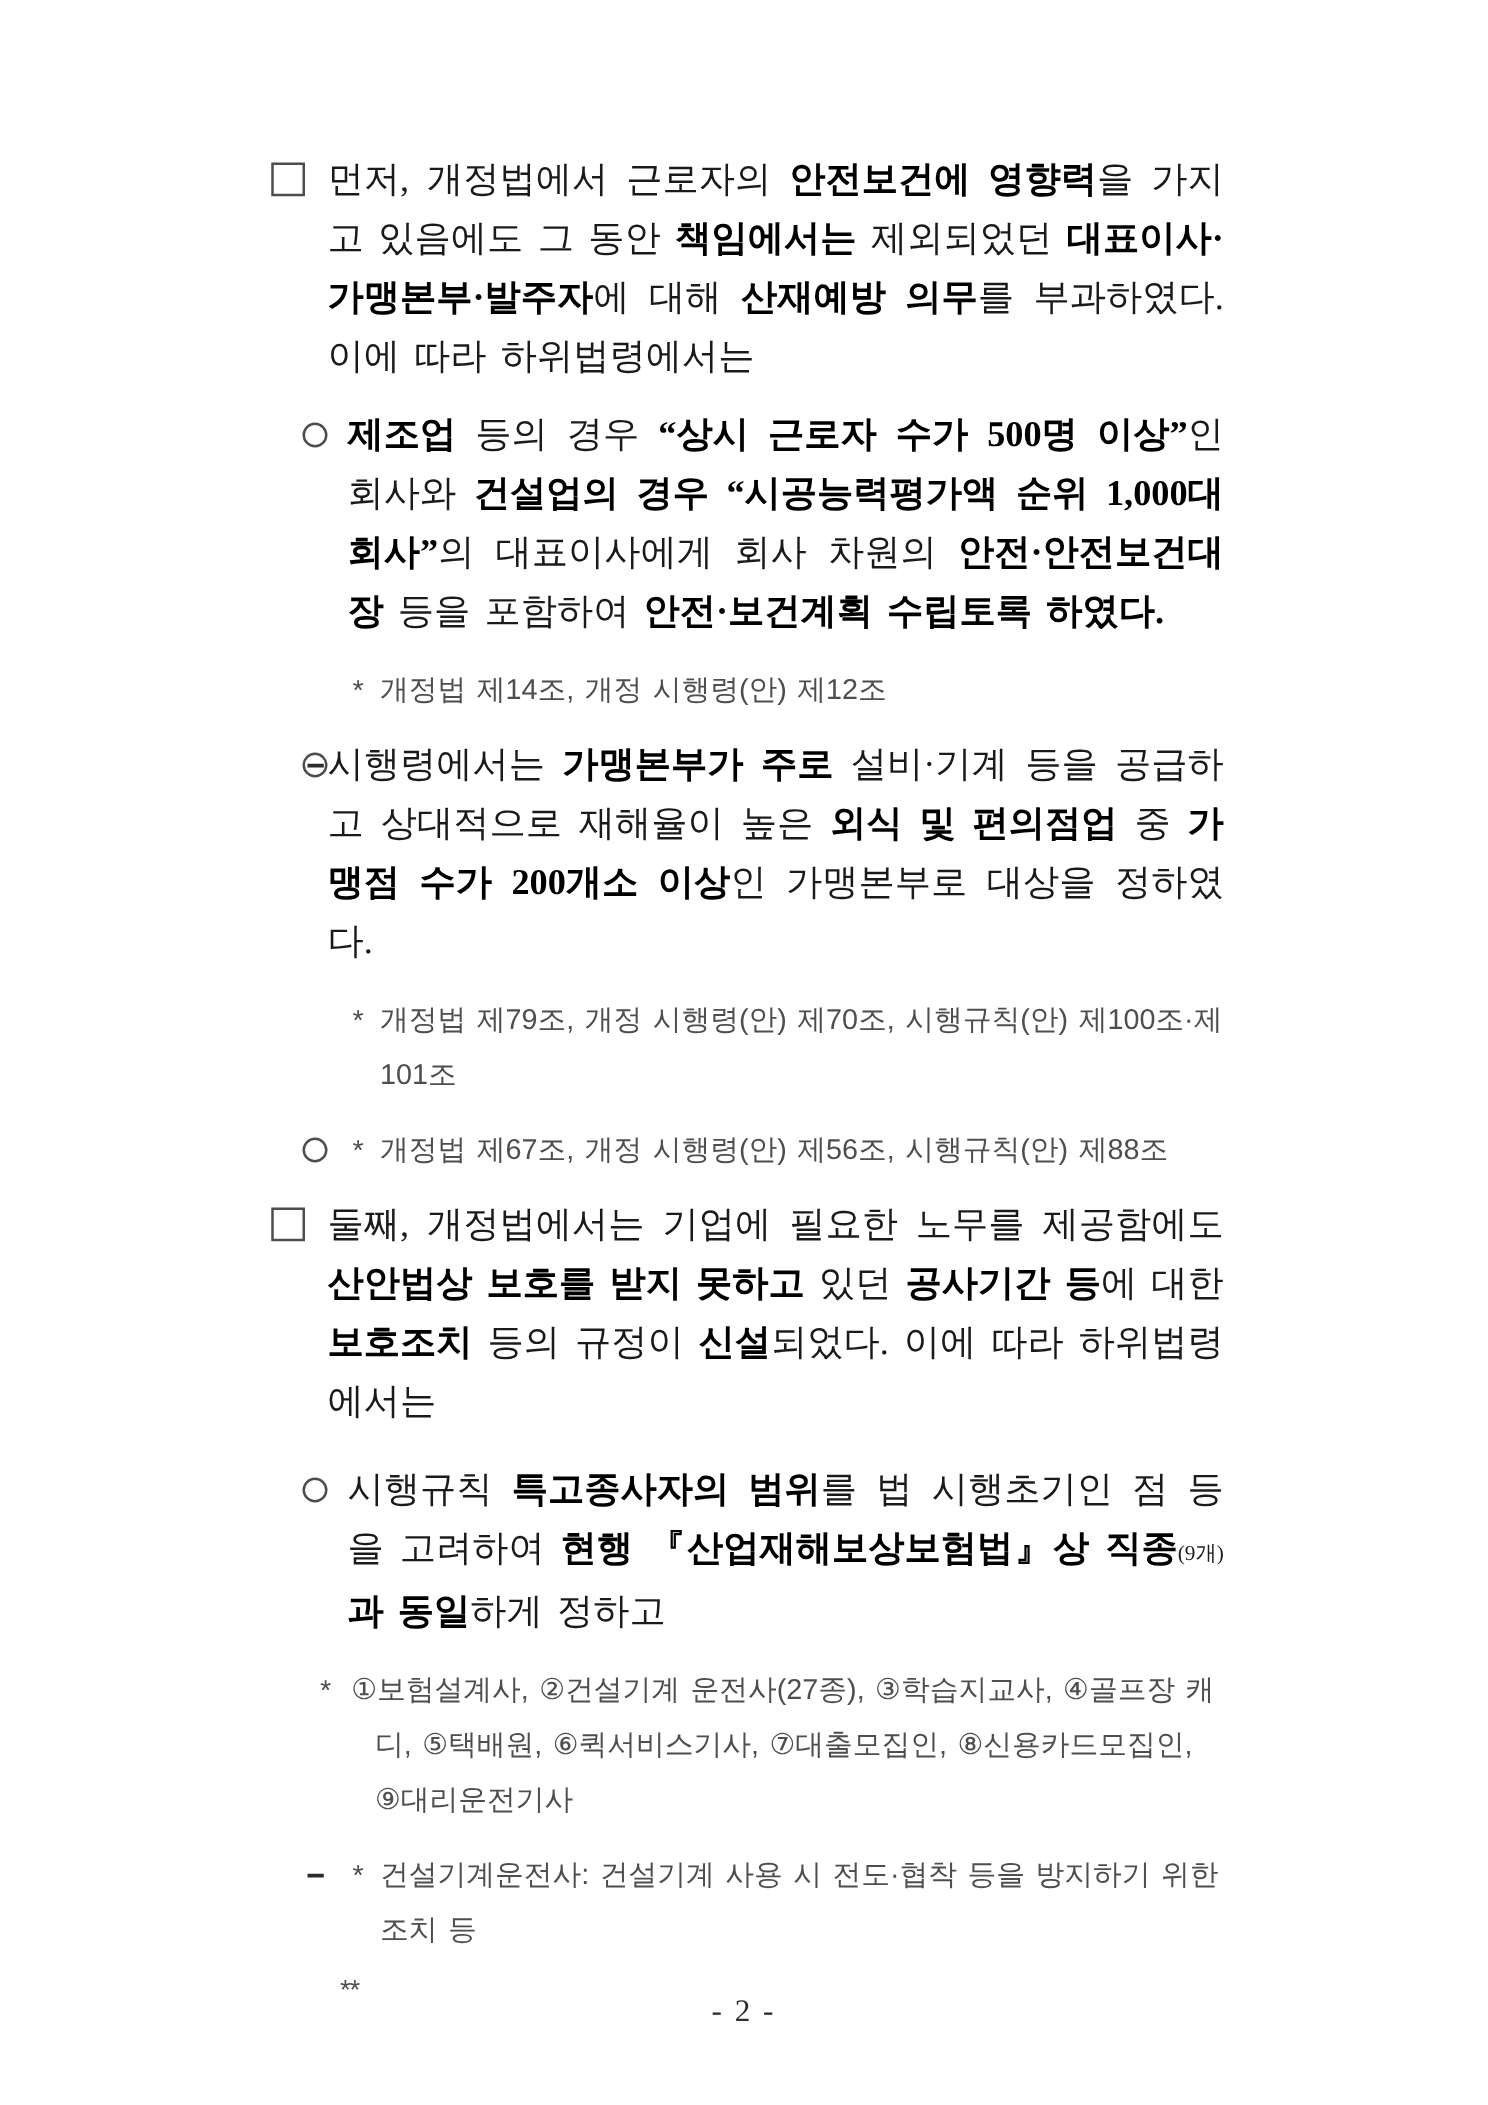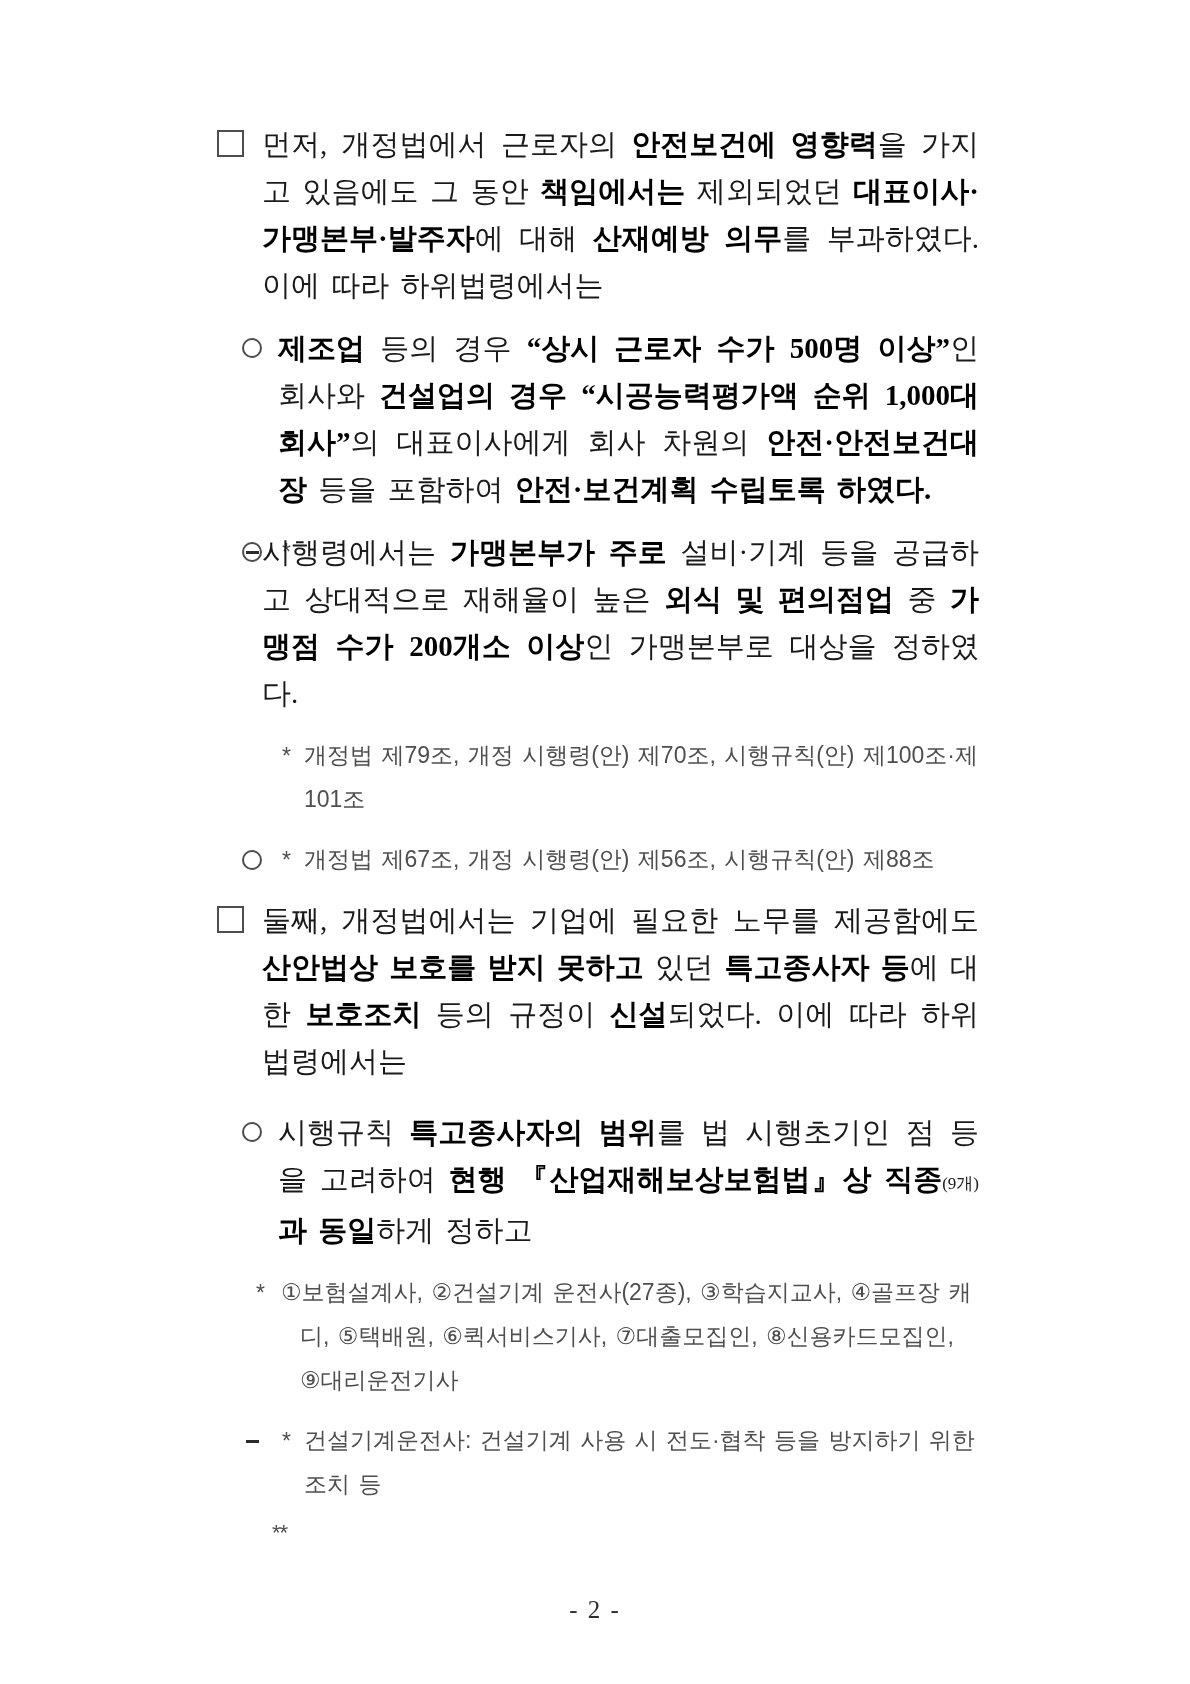--- a/index.html
+++ b/index.html
@@ -68,27 +68,27 @@
     font-family:"Liberation Serif","DejaVu Serif",serif;
   }
 </style>
 </head>
 <body>
 
 <div class="page" style="--bg: #ffffff; --text: #1a1a1a; --fn: #4e4e4e;">
   <div class="doc-body" id="doc-body">
       <div class="para b-square"><span class="bullet"></span><span class="txt"><span>먼저, 개정법에서 근로자의 </span><span class="b">안전보건에 영향력</span><span>을 가지고 있음에도 그 동안 </span><span class="b">책임에서는</span><span> 제외되었던 </span><span class="b">대표이사·가맹본부·발주자</span><span>에 대해 </span><span class="b">산재예방 의무</span><span>를 부과하였다. 이에 따라 하위법령에서는</span></span></div>
       <div class="para b-circle"><span class="bullet"></span><span class="txt"><span class="b">제조업</span><span> 등의 경우 </span><span class="b">“상시 근로자 수가 500명 이상”</span><span>인 회사와 </span><span class="b">건설업의 경우 “시공능력평가액 순위 1,000대 회사”</span><span>의 대표이사에게 회사 차원의 </span><span class="b">안전·안전보건대장</span><span> 등을 포함하여 </span><span class="b">안전·보건계획 수립토록 하였다.</span></span></div>
-      <div class="footnote"><span class="marker">*</span></div>
+      <div class="footnote"><span class="marker">*</span><span class="txt"><span>개정법 제14조, 개정 시행령(안) 제12조</span></span></div>
       <div class="para b-circle"><span class="bullet"></span></div>
       <div class="para b-dash"><span class="bullet"></span><span class="txt"><span>시행령에서는 </span><span class="b">가맹본부가 주로</span><span> 설비·기계 등을 공급하고 상대적으로 재해율이 높은 </span><span class="b">외식 및 편의점업</span><span> 중 </span><span class="b">가맹점 수가 200개소 이상</span><span>인 가맹본부로 대상을 정하였다.</span></span></div>
       <div class="footnote"><span class="marker">*</span><span class="txt"><span>개정법 제79조, 개정 시행령(안) 제70조, 시행규칙(안) 제100조·제101조</span></span></div>
       <div class="para b-circle"><span class="bullet"></span></div>
       <div class="footnote"><span class="marker">*</span><span class="txt"><span>개정법 제67조, 개정 시행령(안) 제56조, 시행규칙(안) 제88조</span></span></div>
-      <div class="para b-square"><span class="bullet"></span><span class="txt"><span>둘째, 개정법에서는 기업에 필요한 노무를 제공함에도 </span><span class="b">산안법상 보호를 받지 못하고</span><span> 있던 </span><span class="b">특고종사자 등</span><span>에 대한 </span><span class="b">보호조치</span><span> 등의 규정이 </span><span class="b">신설</span><span>되었다. 이에 따라 하위법령에서는</span></span></div>
+      <div class="para b-square"><span class="bullet"></span><span class="txt"><span>둘째, 개정법에서는 기업에 필요한 노무를 제공함에도 </span><span class="b">산안법상 보호를 받지 못하고</span><span> 있던 </span><span class="b">공사기간 등</span><span>에 대한 </span><span class="b">보호조치</span><span> 등의 규정이 </span><span class="b">신설</span><span>되었다. 이에 따라 하위법령에서는</span></span></div>
       <div class="para b-circle"><span class="bullet"></span><span class="txt"><span>시행규칙 </span><span class="b">특고종사자의 범위</span><span>를 법 시행초기인 점 등을 고려하여 </span><span class="b">현행 『산업재해보상보험법』상 직종</span><span class="sm">(9개)</span><span class="b">과 동일</span><span>하게 정하고</span></span></div>
       <div class="footnote fn-list">
         <span class="marker">*</span>
         <span class="txt"><span>①보험설계사, ②건설기계 운전사(27종), ③학습지교사, ④골프장 캐디, ⑤택배원, ⑥퀵서비스기사, ⑦대출모집인, ⑧신용카드모집인, ⑨대리운전기사</span></span>
       </div>
       <div class="para b-dash"><span class="bullet"></span></div>
       <div class="footnote"><span class="marker">*</span><span class="txt"><span>건설기계운전사: 건설기계 사용 시 전도·협착 등을 방지하기 위한 조치 등</span></span></div>
       <div class="footnote condensed fn-double"><span class="marker">**</span></div>
     </div>
   <div class="page-number">- 2 -</div>

